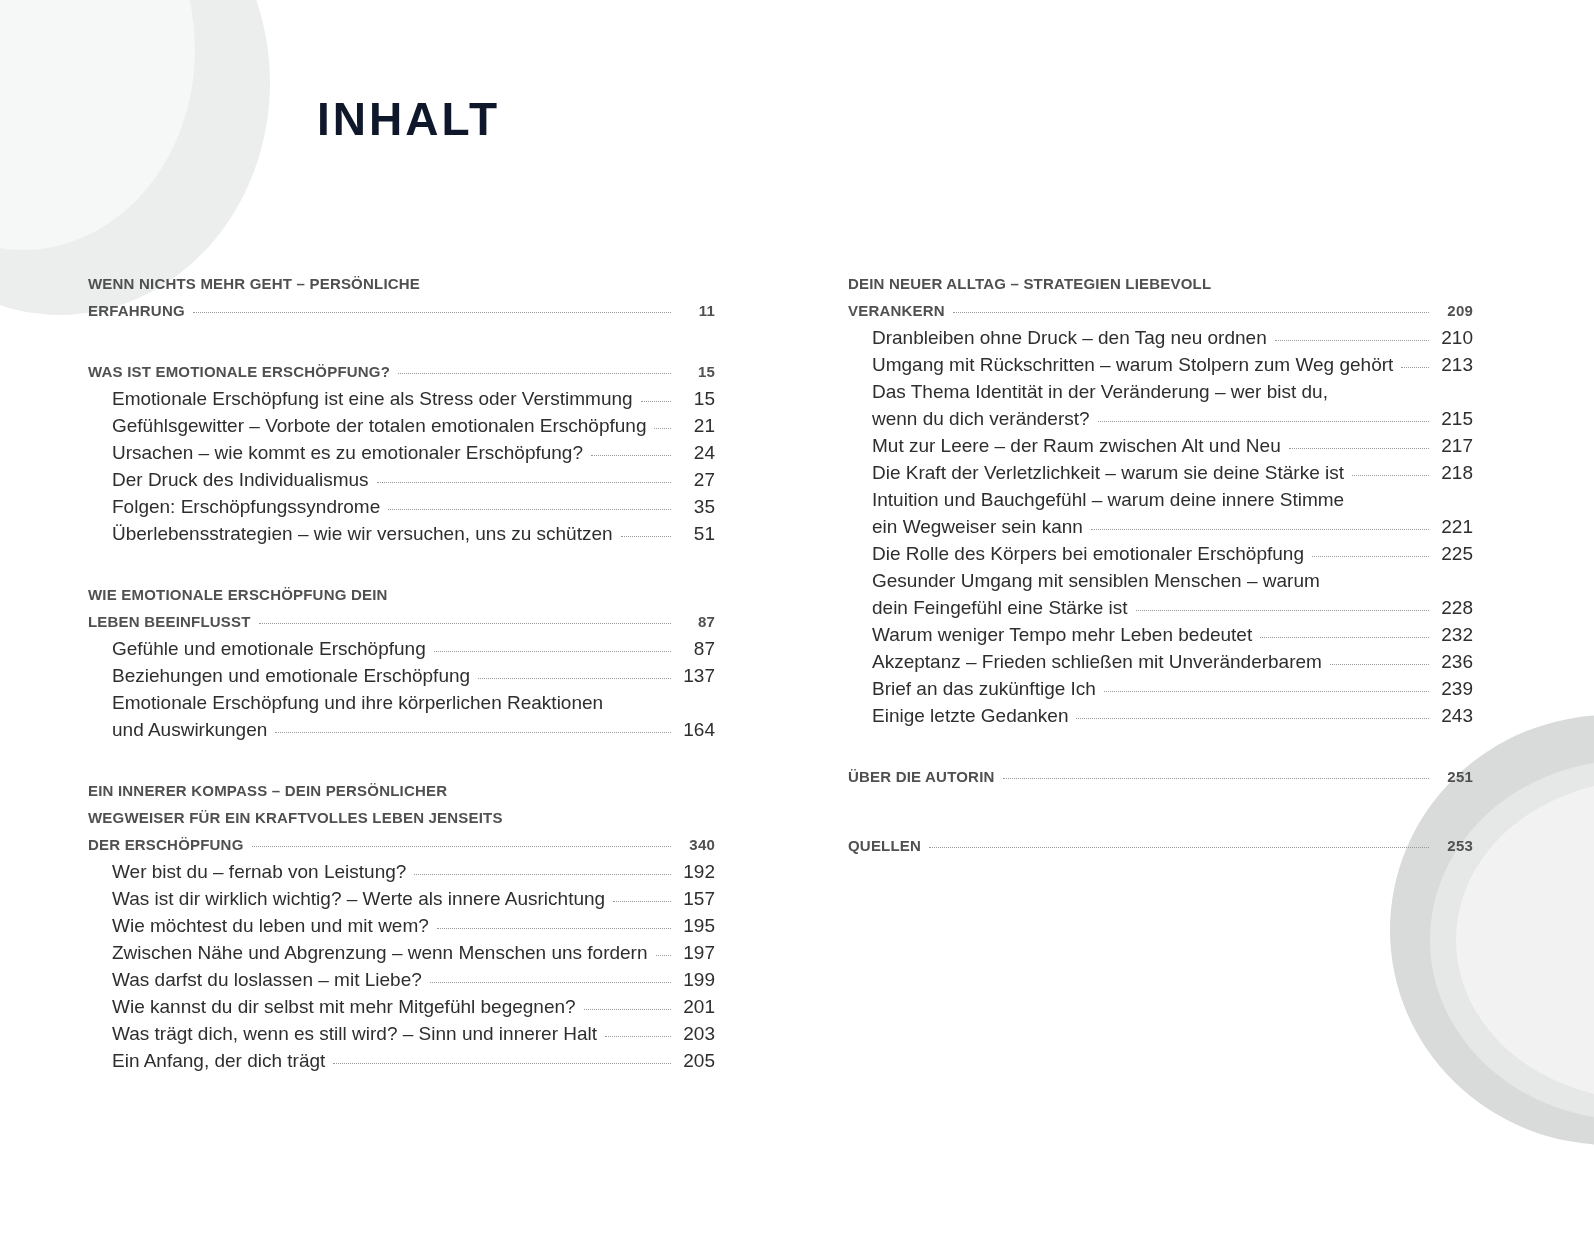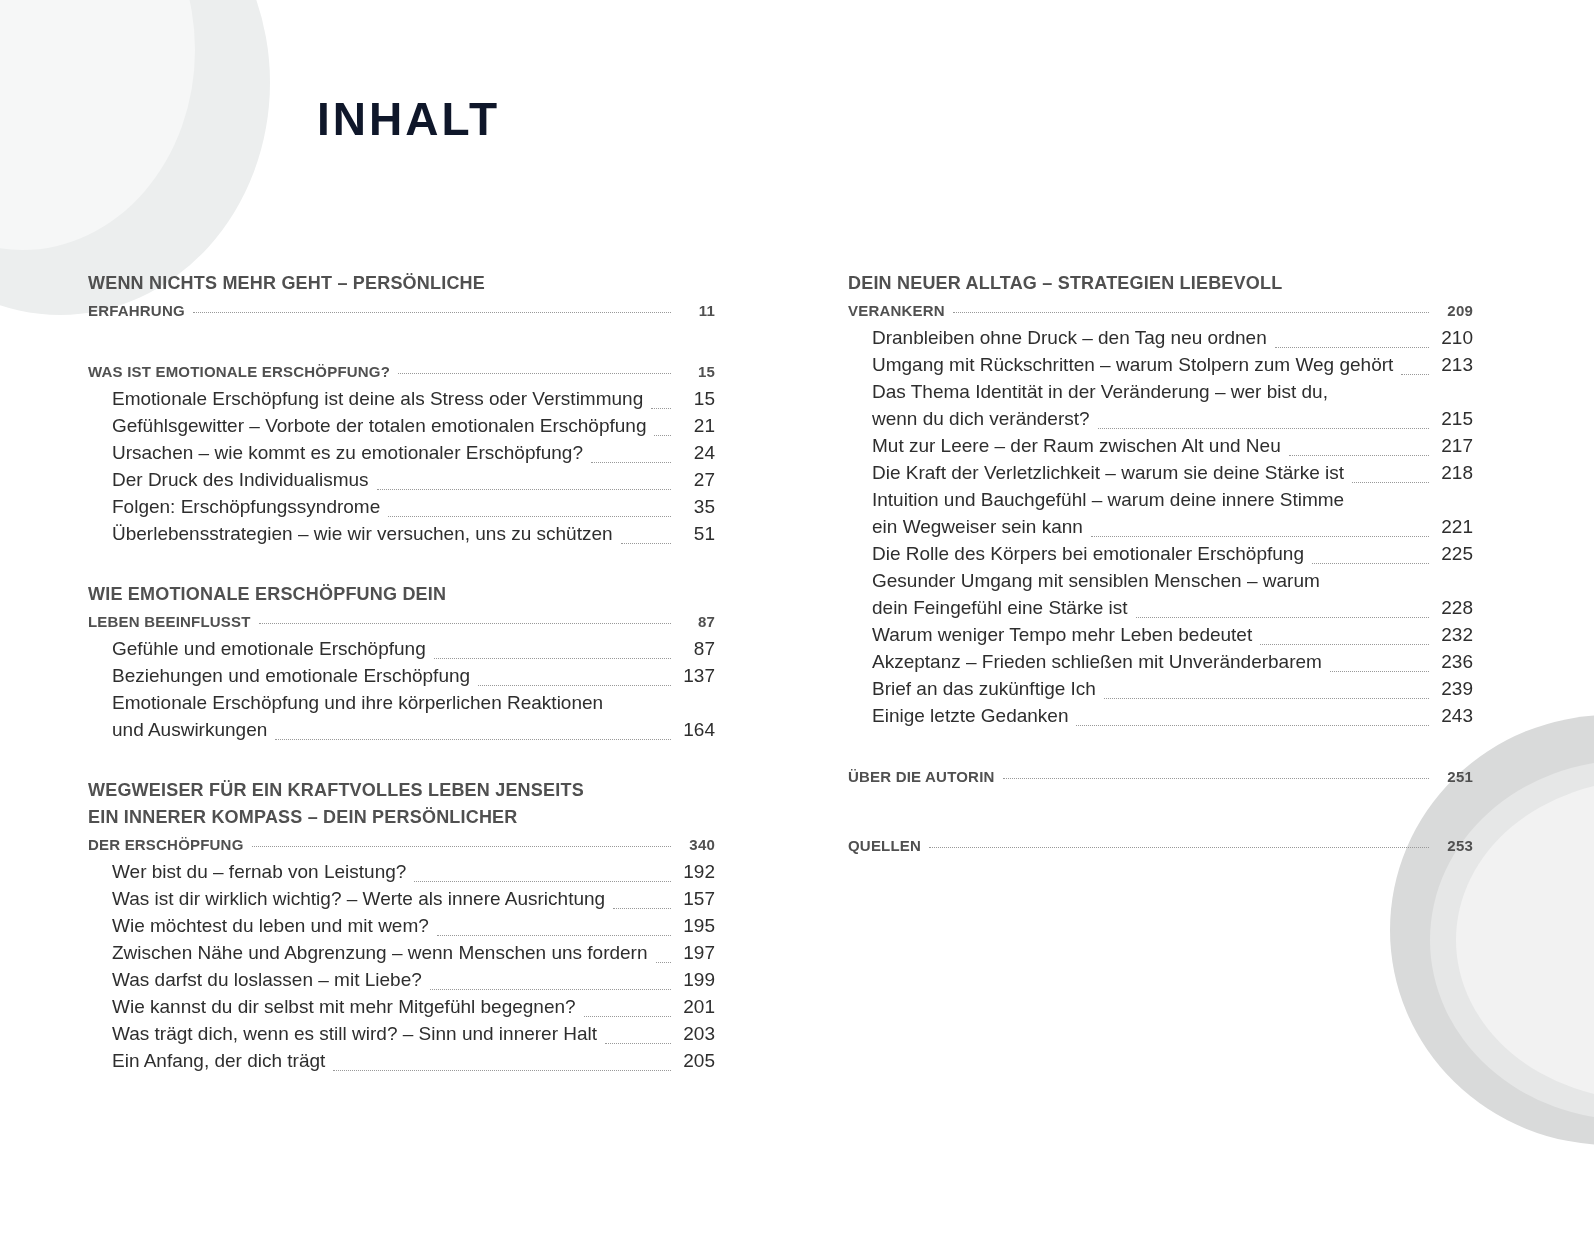--- a/index.html
+++ b/index.html
@@ -28,22 +28,22 @@
   .row { display: flex; align-items: baseline; line-height: 27px; }
   .row .text { white-space: nowrap; }
   .row .dots {
     flex: 1; margin: 0 10px 0 8px;
     border-bottom: 1px dotted #999; transform: translateY(-3px); min-width: 10px;
   }
   .row .page { min-width: 34px; text-align: right; }
   .head .text, .head .page {
     font-weight: bold; font-size: 15px; color: #505050; letter-spacing: 0.2px;
   }
-  .head-line { line-height: 27px; font-weight: bold; font-size: 18px; color: #505050; letter-spacing: 0.2px; }
-  .sub { padding-left: 24px; align-items: flex-end; }
+  .head-line { line-height: 27px; font-weight: bold; font-size: 15px; color: #505050; letter-spacing: 0.2px; }
+  .sub { padding-left: 24px; }
   .sub .text, .sub .page, .sub-line { font-size: 19px; color: #2e2e2e; }
   .sub-line { line-height: 27px; padding-left: 24px; }
   .gap-lg { margin-bottom: 42px; }
 </style>
 </head>
 <body>
 
 <div class="deco deco-tl-outer"></div>
 <div class="deco deco-tl-inner"></div>
 <div class="deco deco-br-outer"></div>
@@ -61,21 +61,21 @@
         <span class="page">11</span>
       </div>
     </div>
     <div class="section">
       <div class="row head">
         <span class="text">WAS IST EMOTIONALE ERSCHÖPFUNG?</span>
         <span class="dots"></span>
         <span class="page">15</span>
       </div>
       <div class="row sub">
-        <span class="text">Emotionale Erschöpfung ist deine als Stress oder Verstimmung</span>
+        <span class="text">Emotionale Erschöpfung ist eine als Stress oder Verstimmung</span>
         <span class="dots"></span>
         <span class="page">15</span>
       </div>
       <div class="row sub">
         <span class="text">Gefühlsgewitter – Vorbote der totalen emotionalen Erschöpfung</span>
         <span class="dots"></span>
         <span class="page">21</span>
       </div>
       <div class="row sub">
         <span class="text">Ursachen – wie kommt es zu emotionaler Erschöpfung?</span>
@@ -116,22 +116,22 @@
         <span class="page">137</span>
       </div>
       <div class="sub-line">Emotionale Erschöpfung und ihre körperlichen Reaktionen</div>
       <div class="row sub">
         <span class="text">und Auswirkungen</span>
         <span class="dots"></span>
         <span class="page">164</span>
       </div>
     </div>
     <div class="section">
+      <div class="head-line">EIN INNERER KOMPASS – DEIN PERSÖNLICHER</div>
       <div class="head-line">WEGWEISER FÜR EIN KRAFTVOLLES LEBEN JENSEITS</div>
-      <div class="head-line">EIN INNERER KOMPASS – DEIN PERSÖNLICHER</div>
       <div class="row head">
         <span class="text">DER ERSCHÖPFUNG</span>
         <span class="dots"></span>
         <span class="page">340</span>
       </div>
       <div class="row sub">
         <span class="text">Wer bist du – fernab von Leistung?</span>
         <span class="dots"></span>
         <span class="page">192</span>
       </div>

